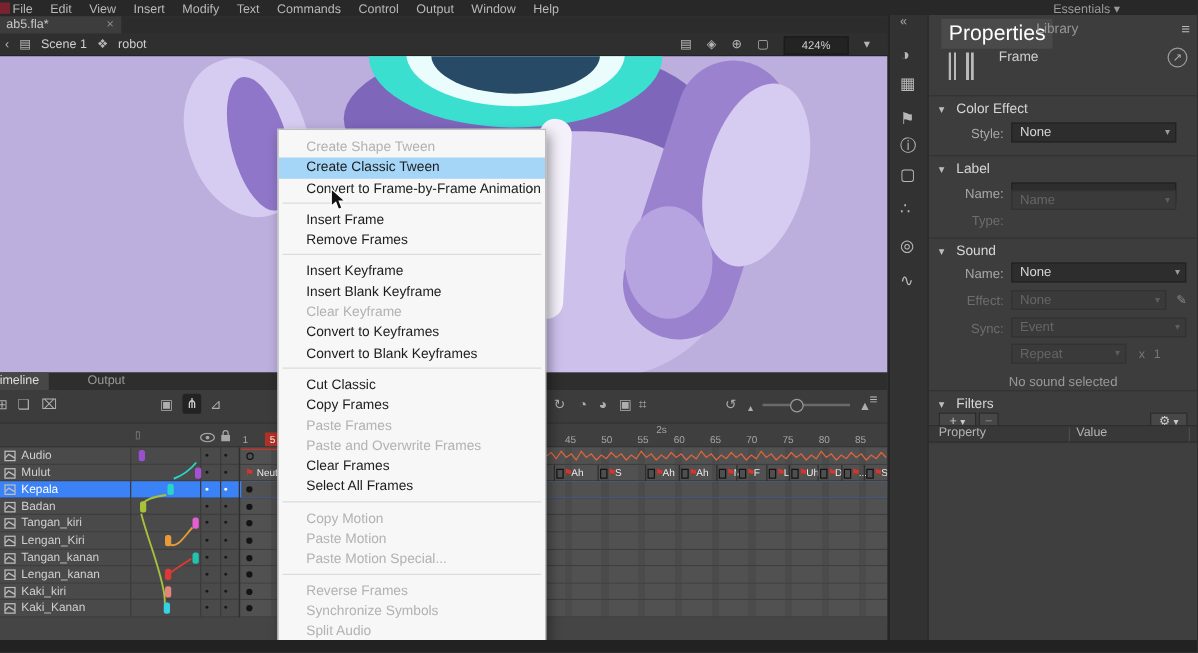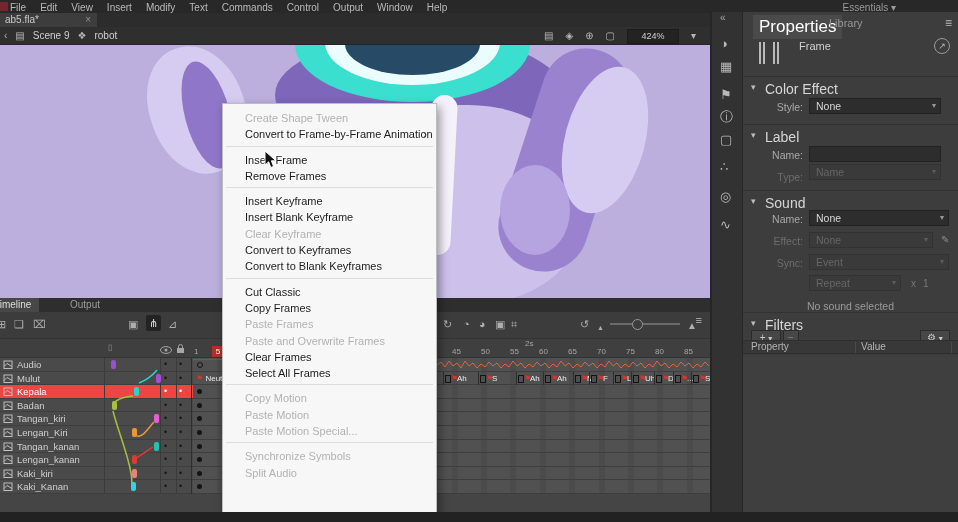--- a/index.html
+++ b/index.html
@@ -48,21 +48,21 @@
   .tbi.active{background:#232323;padding:1px 3px;top:3px;border-radius:2px;color:#ddd;}
   #tl-ruler{position:absolute;left:0;top:41px;width:710px;height:19px;background:#3f3f3f;border-bottom:1px solid #333;box-sizing:border-box;}
   .tick{position:absolute;top:8px;font-size:8px;color:#a6a6a6;}
   .sec{position:absolute;top:0px;font-size:8px;color:#a6a6a6;}
   #playhead-chip{position:absolute;left:212px;top:7px;width:12px;height:11px;background:#b23127;color:#fff;
                  font-size:8px;line-height:11px;text-align:center;}
   #ruler-one{position:absolute;left:194px;top:8px;font-size:8px;color:#a6a6a6;}
   
   #tl-rows{position:absolute;left:0;top:60px;width:710px;height:136px;}
   .lrow{height:13.6px;position:relative;background:#4a4a4a;border-bottom:1px solid #3e3e3e;box-sizing:border-box;}
-  .lrow.selected{background:#ef4444;padding-left:28px;}
+  .lrow.selected{background:#3b82f6;padding-left:28px;}
   .lrow .lname{position:absolute;left:17px;top:0;font-size:9.5px;color:#cfcfcf;line-height:13px;white-space:nowrap;}
   .lrow.selected .lname{color:#fff;}
   .lrow .licon{position:absolute;left:3px;top:2px;}
   .lrow .fcell{position:absolute;left:193px;right:0;top:0;bottom:0;
         background:repeating-linear-gradient(90deg,#515151 0px 23.5px,#4b4b4b 23.5px 29.4px);}
   .lrow .chip{position:absolute;top:2px;width:5px;height:9px;border-radius:2px;z-index:3;}
   .lrow .dotc{position:absolute;top:0;font-size:9px;color:#161616;line-height:13px;}
   .lrow.selected .dotc{color:#fff;}
   .d1{left:164px;} .d2{left:179px;}
   .lrow .k{position:absolute;left:196px;top:3px;width:7px;height:7px;z-index:2;}
@@ -91,21 +91,21 @@
   #iconstrip .collapse{position:absolute;left:8px;top:0px;color:#a8a8a8;font-size:10px;}
   .dockicon{position:absolute;left:8px;font-size:13px;color:#b8b8b8;line-height:14px;}
   
   #props{position:absolute;left:743px;top:12px;width:215px;height:510px;background:#3d3d3d;overflow:hidden;}
   #props .row{position:absolute;left:0;width:215px;}
   #props .tab-active{position:absolute;left:10px;top:3px;font-size:17px;color:#fff;background:#4a4a4a;padding:2px 6px;}
   #props .tab-idle{position:absolute;left:86px;top:5px;font-size:11px;color:#969696;}
   #props .pmenu{position:absolute;right:6px;top:4px;color:#bbb;font-size:12px;}
   .sechdr{border-top:1px solid #333;padding-top:4px;}
   .sechdr .tri{position:absolute;left:8px;font-size:9px;color:#bdbdbd;padding-top:1px;}
-  .sechdr .st{position:absolute;left:22px;font-size:14px;color:#d6d6d6;text-align:right;}
+  .sechdr .st{position:absolute;left:22px;font-size:11px;color:#d6d6d6;text-align:right;}
   .flabel{position:absolute;font-size:10.5px;color:#a9a9a9;text-align:right;width:52px;left:8px;}
   .flabel.dim{color:#6d6d6d;}
   .dd{position:absolute;left:66px;height:16px;background:#2d2d2d;border:1px solid #222;box-sizing:border-box;
       font-size:10.5px;color:#d6d6d6;line-height:14px;padding-left:6px;}
   .dd .dc{position:absolute;right:4px;top:0;font-size:8px;color:#9a9a9a;line-height:14px;}
   .dd.dis{background:#3a3a3a;border-color:#323232;color:#666;}
   .dd.dis .dc{color:#5d5d5d;}
   .inputbox{position:absolute;left:66px;height:16px;background:#2d2d2d;border:1px solid #222;box-sizing:border-box;}
   .iconbtn{height:16px;background:#474747;border:1px solid #2b2b2b;box-sizing:border-box;color:#c9c9c9;
            font-size:10px;line-height:14px;text-align:center;}
@@ -161,21 +161,21 @@
     <div id="doc-tab">
       <span>ab5.fla*</span>
       <span class="close">×</span>
     </div>
   </div>
 
   <div id="editbar">
     <div class="left">
       <span class="glyph">‹</span>
       <span class="glyph">▤</span>
-      <span class="crumbtxt">Scene 9</span>
+      <span class="crumbtxt">Scene 1</span>
       <span class="glyph">❖</span>
       <span class="crumbtxt">robot</span>
     </div>
     <div class="right">
 
         <span class="glyph">▤</span>
 
         <span class="glyph">◈</span>
 
         <span class="glyph">⊕</span>
@@ -554,21 +554,21 @@
       <span class="dc">▾</span>
     </div>
 
     <div class="row sechdr" style="top:112px;height:18px;">
       <span class="tri">▾</span>
       <span class="st">Label</span>
     </div>
     <span class="flabel" style="top:137px;">Name:</span>
     <div class="inputbox" style="top:134px;width:132px;"></div>
     <span class="flabel dim" style="top:159px;">Type:</span>
-    <div class="dd dis" style="top:152px;width:132px;">
+    <div class="dd dis" style="top:140px;width:132px;">
       <span>Name</span>
       <span class="dc">▾</span>
     </div>
 
     <div class="row sechdr" style="top:178px;height:18px;">
       <span class="tri">▾</span>
       <span class="st">Sound</span>
     </div>
     <span class="flabel" style="top:201px;">Name:</span>
     <div class="dd" style="top:198px;width:140px;">
@@ -613,20 +613,24 @@
   </div>
 
   <div id="ctxmenu">
 
 
       <div class="mi disabled">
         <span>Create Shape Tween</span>
         <span class="arr"></span>
       </div>
 
+      <div class="mi highlighted">
+        <span>Create Classic Tween</span>
+        <span class="arr"></span>
+      </div>
 
       <div class="mi">
         <span>Convert to Frame-by-Frame Animation</span>
         <span class="arr">›</span>
       </div>
 
       <div class="mi separator">
         <span></span>
         <span class="arr"></span>
       </div>
@@ -724,20 +728,24 @@
       <div class="mi disabled">
         <span>Paste Motion Special...</span>
         <span class="arr"></span>
       </div>
 
       <div class="mi separator">
         <span></span>
         <span class="arr"></span>
       </div>
 
+      <div class="mi disabled">
+        <span>Reverse Frames</span>
+        <span class="arr"></span>
+      </div>
 
       <div class="mi disabled">
         <span>Synchronize Symbols</span>
         <span class="arr"></span>
       </div>
 
       <div class="mi disabled">
         <span>Split Audio</span>
         <span class="arr"></span>
       </div>

